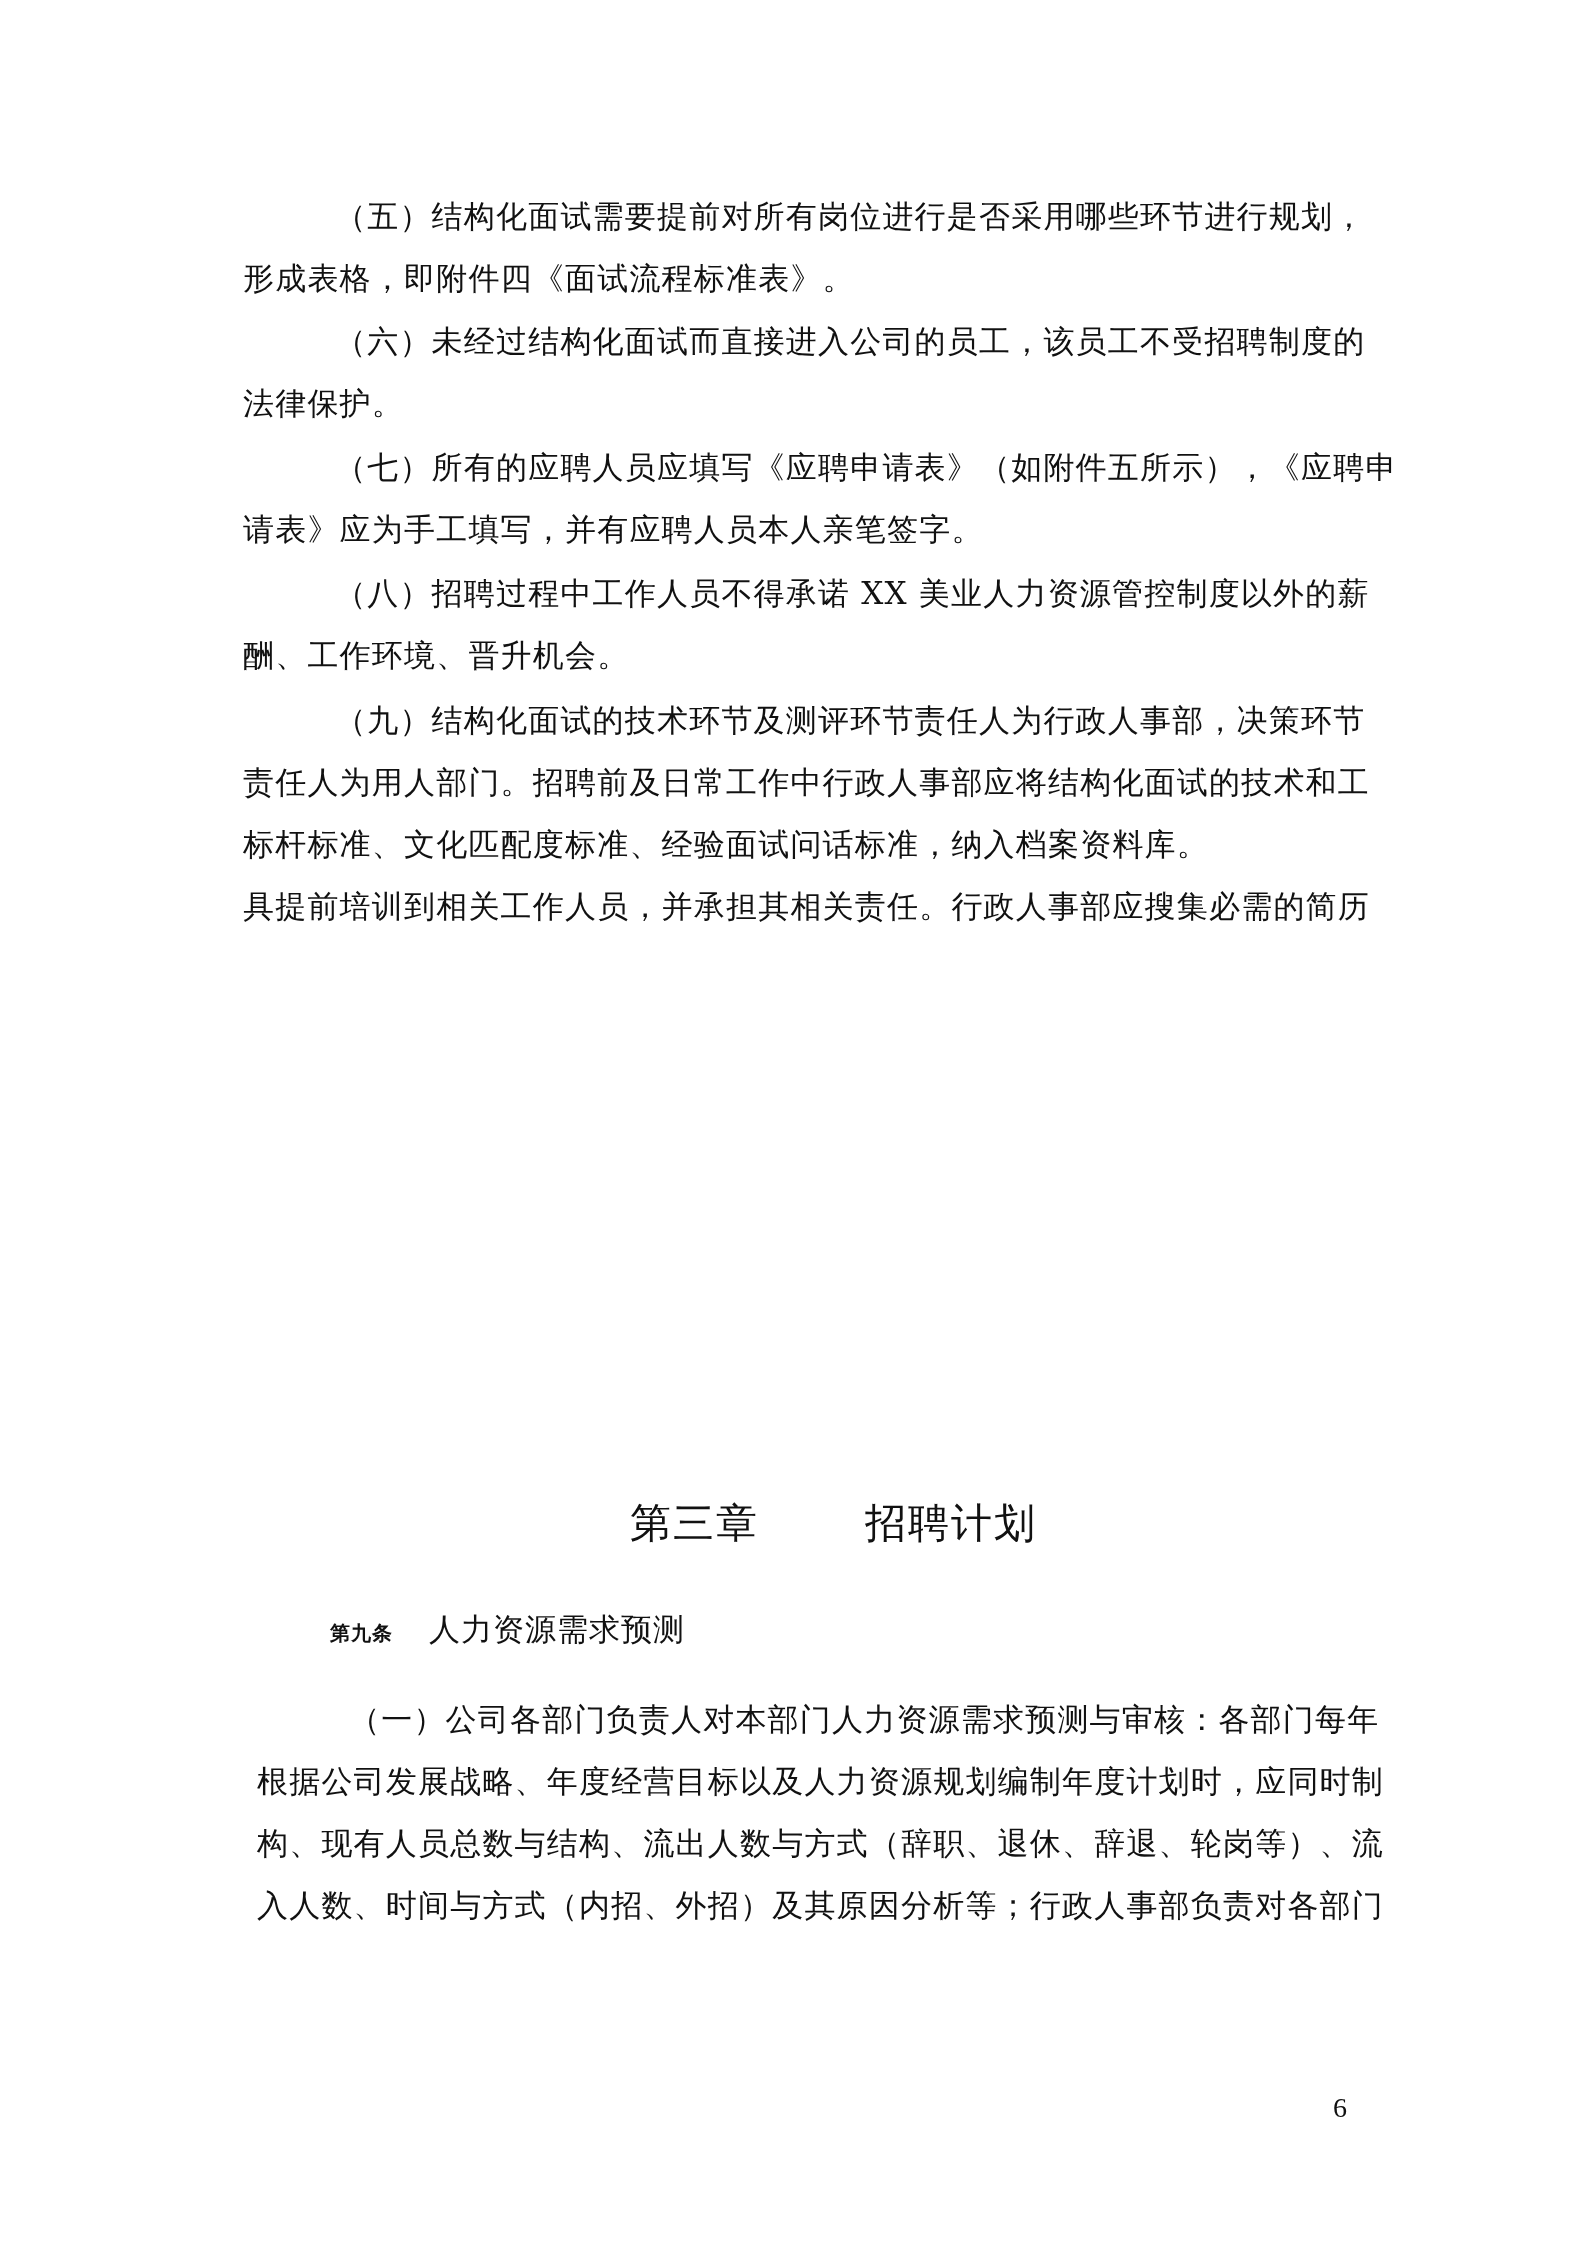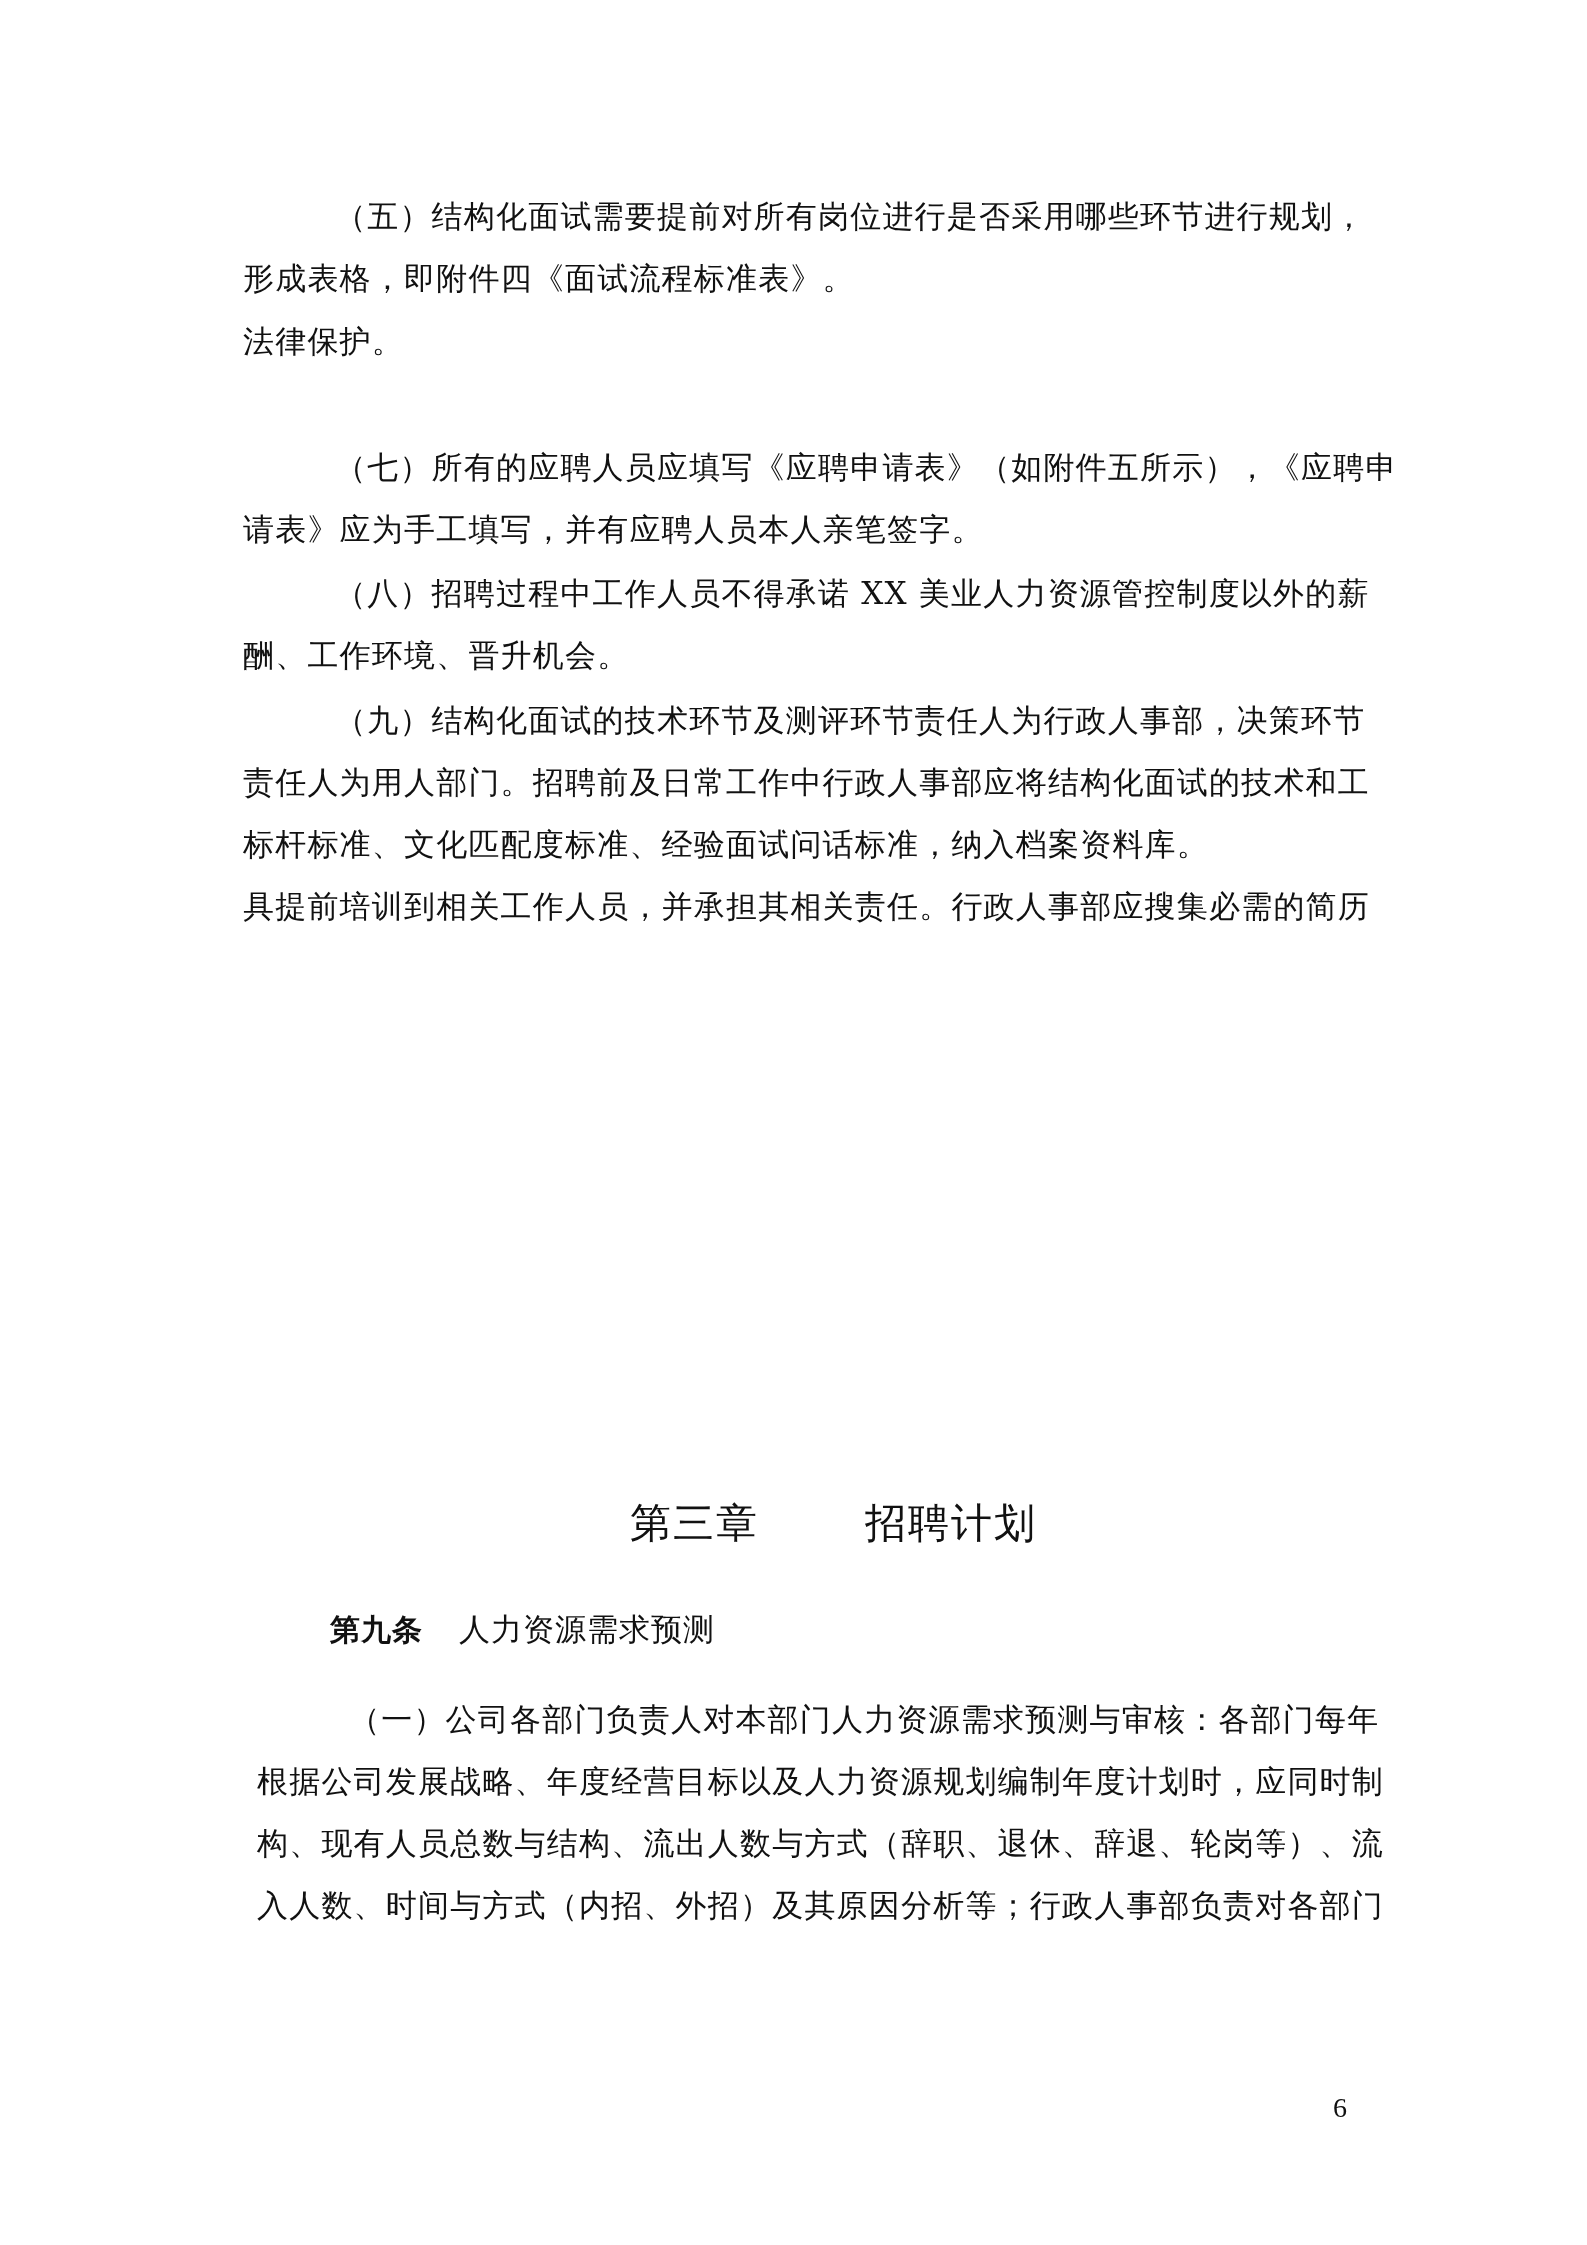--- a/index.html
+++ b/index.html
@@ -58,21 +58,21 @@
       top: 1607px;
       left: 330px;
       font-size: 31px;
       line-height: 44px;
       letter-spacing: 1px;
       white-space: nowrap;
     }
     .article-heading .num {
       font-weight: bold;
       font-family: Liberation Mono, monospace;
-      font-size: 30px;
+      font-size: 20px;
     }
     .article-heading .gap {
       display: inline-block;
       width: 36px;
     }
     .page-number {
       position: absolute;
       top: 2090px;
       left: 1333px;
       font-size: 28px;
@@ -84,20 +84,21 @@
 <body>
 
 <div class="page">
 
   <div class="para" style="top:185px;">
     <span class="line first">（五）结构化面试需要提前对所有岗位进行是否采用哪些环节进行规划，</span>
     <span class="line">形成表格，即附件四《面试流程标准表》。</span>
   </div>
 
   <div class="para" style="top:310px;">
+    <span class="line first">（六）未经过结构化面试而直接进入公司的员工，该员工不受招聘制度的</span>
     <span class="line">法律保护。</span>
   </div>
 
   <div class="para" style="top:436px;">
     <span class="line first">（七）所有的应聘人员应填写《应聘申请表》（如附件五所示），《应聘申</span>
     <span class="line">请表》应为手工填写，并有应聘人员本人亲笔签字。</span>
   </div>
 
   <div class="para" style="top:562px;">
     <span class="line first">（八）招聘过程中工作人员不得承诺 XX 美业人力资源管控制度以外的薪</span>

